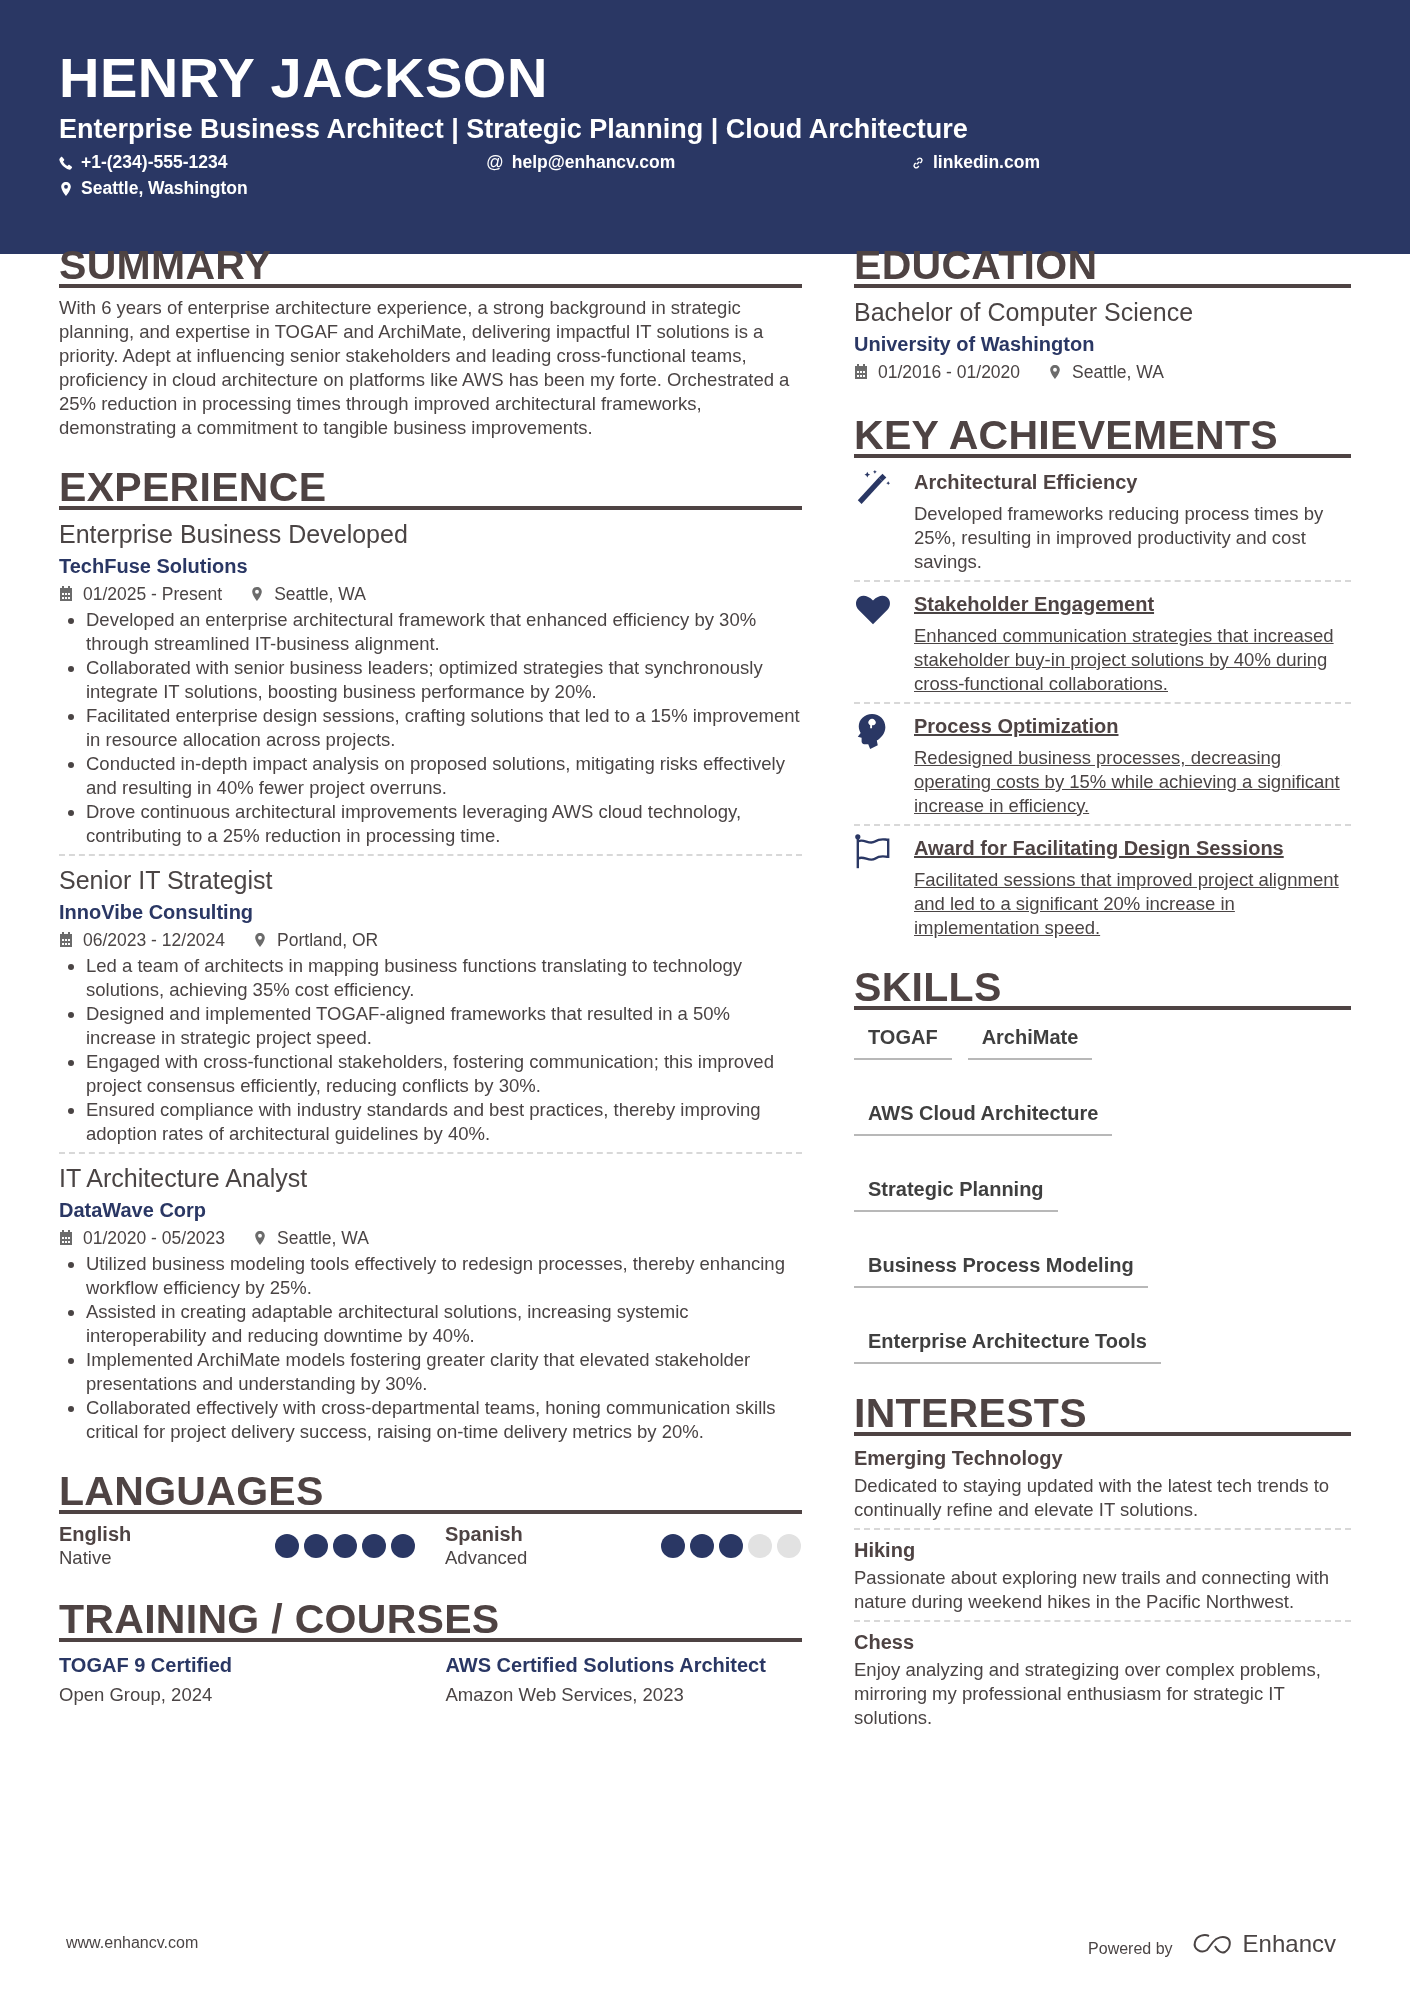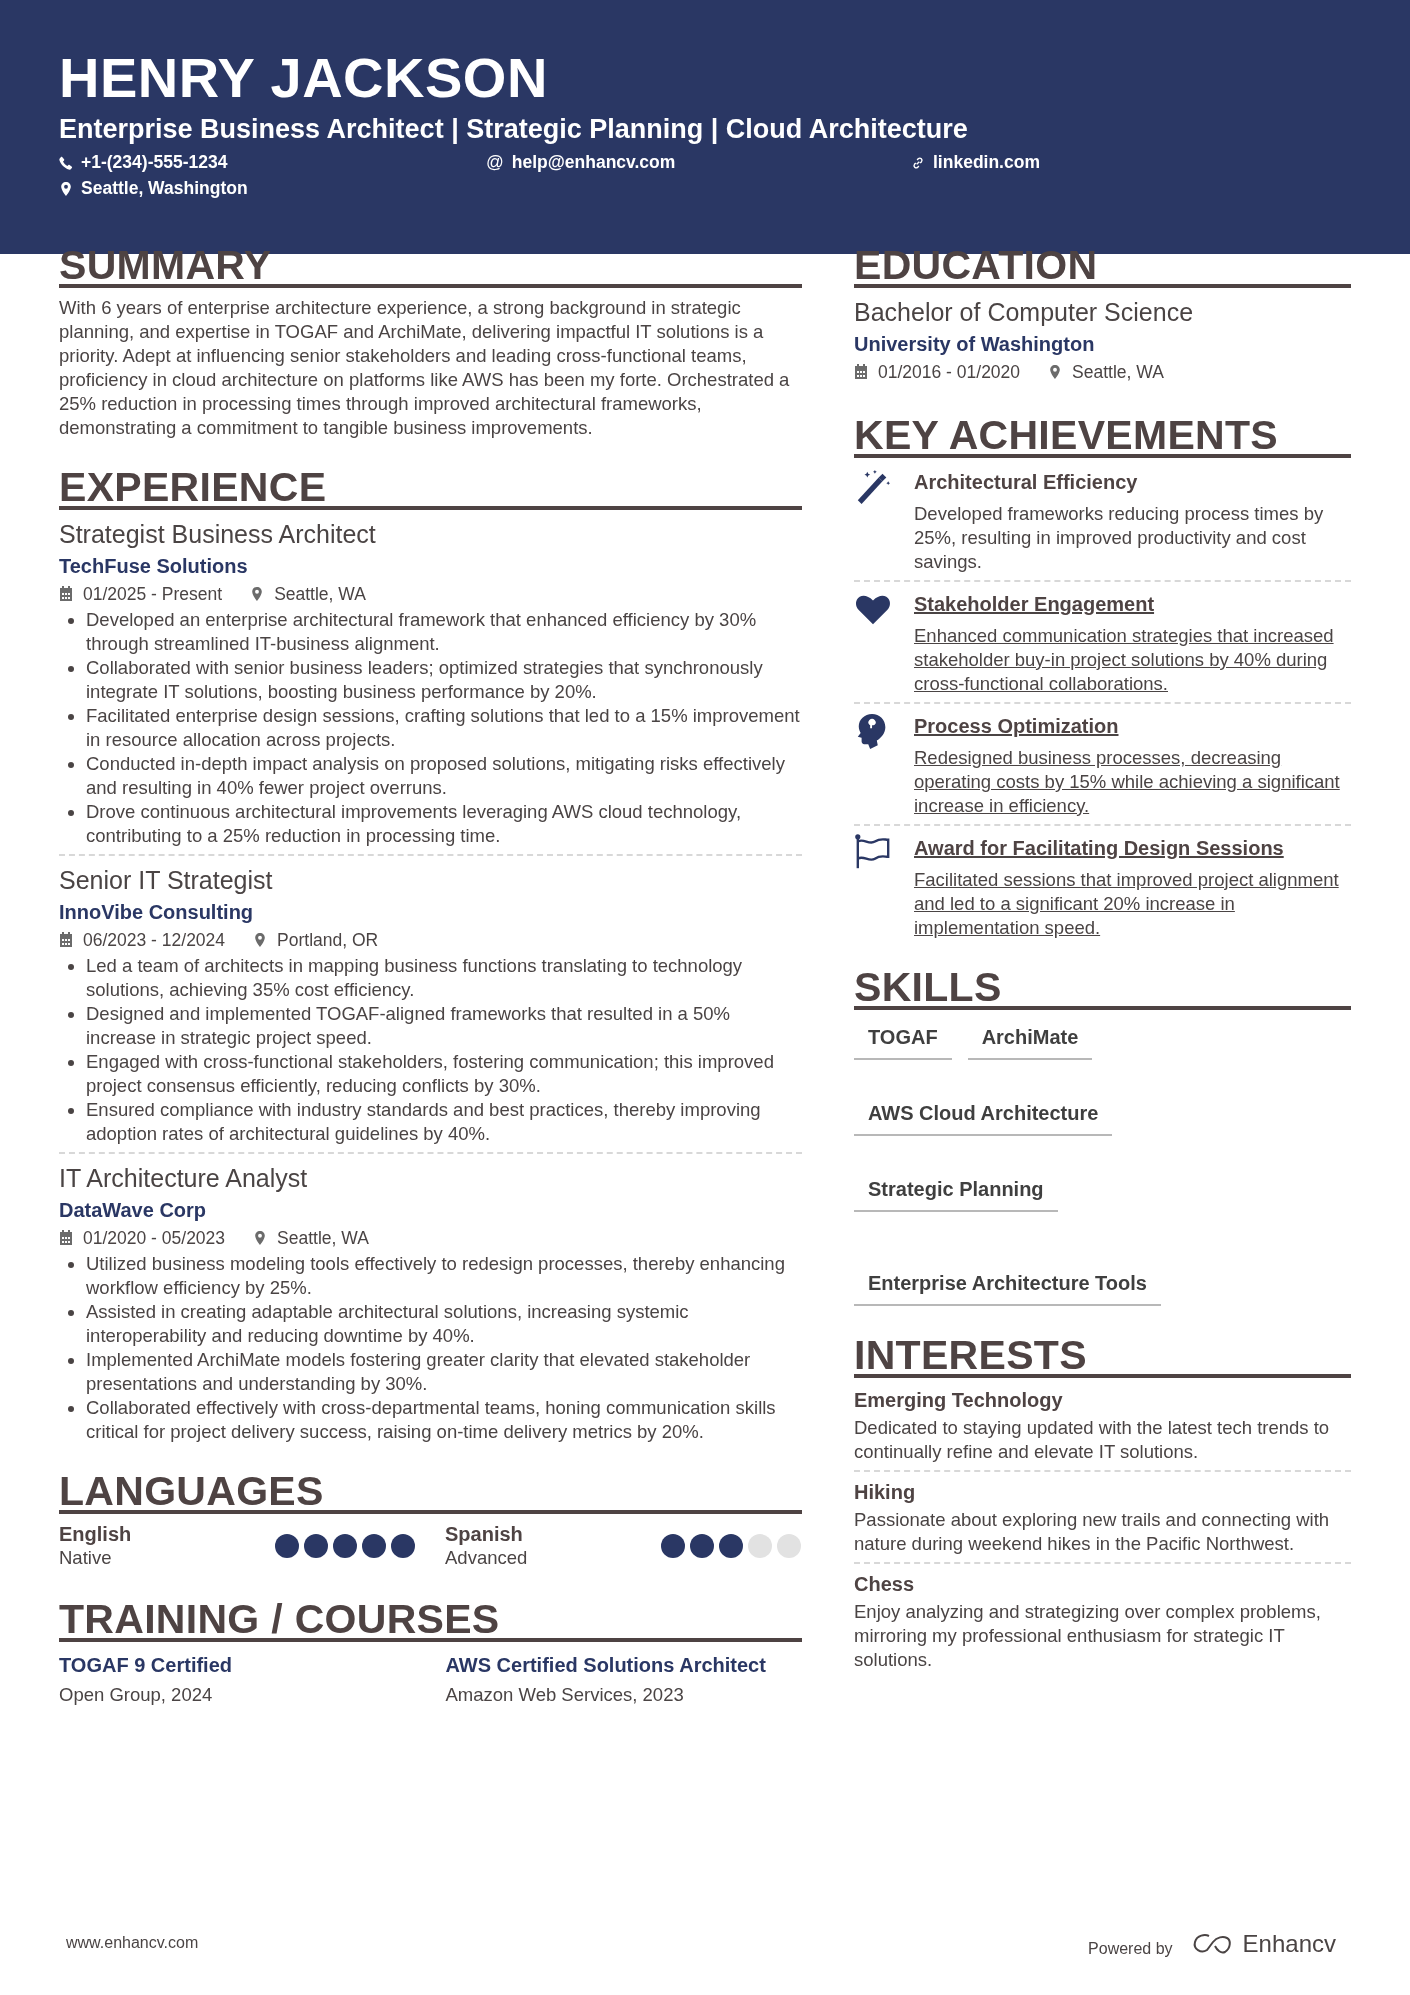--- a/index.html
+++ b/index.html
@@ -122,21 +122,21 @@
 
   <section>
     <h2 class="section-title">SUMMARY</h2>
     <p class="body-text">With 6 years of enterprise architecture experience, a strong background in strategic planning, and expertise in TOGAF and ArchiMate, delivering impactful IT solutions is a priority. Adept at influencing senior stakeholders and leading cross-functional teams, proficiency in cloud architecture on platforms like AWS has been my forte. Orchestrated a 25% reduction in processing times through improved architectural frameworks, demonstrating a commitment to tangible business improvements.</p>
   </section>
 
   <section style="margin-top:28px;">
     <h2 class="section-title">EXPERIENCE</h2>
 
     <div class="job">
-      <div class="job-title">Strategist Business Architect</div>
+      <div class="job-title">Enterprise Business Developed</div>
       <div class="company">TechFuse Solutions</div>
       <div class="meta">
         <svg viewBox="0 0 14 16">
             <path d="M1 4h12v11H1zM1 2h12v2H1zM3 0h2v3H3zM9 0h2v3H9z"></path>
             <path fill="#fff" d="M3 7h2v2H3zM6 7h2v2H6zM9 7h2v2H9zM3 11h2v2H3zM6 11h2v2H6zM9 11h2v2H9z"></path>
           </svg>
         <span>01/2025 - Present</span>
         <span class="loc">
           <svg viewBox="0 0 16 16">
               <path d="M8 0C4.7 0 2.5 2.4 2.5 5.4 2.5 9.2 8 16 8 16s5.5-6.8 5.5-10.6C13.5 2.4 11.3 0 8 0zm0 7.6a2.2 2.2 0 110-4.4 2.2 2.2 0 010 4.4z"></path>
@@ -329,20 +329,21 @@
   <section style="margin-top:22px;">
     <h2 class="section-title">SKILLS</h2>
     <div class="skills">
       <span class="skill">TOGAF</span>
       <span class="skill">ArchiMate</span>
       <span class="skill-break"></span>
       <span class="skill">AWS Cloud Architecture</span>
       <span class="skill-break"></span>
       <span class="skill">Strategic Planning</span>
       <span class="skill-break"></span>
+      <span class="skill">Business Process Modeling</span>
       <span class="skill-break"></span>
       <span class="skill">Enterprise Architecture Tools</span>
     </div>
   </section>
 
   <section style="margin-top:30px;">
     <h2 class="section-title" style="margin-bottom:4px;">INTERESTS</h2>
     <div class="interest">
       <div class="interest-title">Emerging Technology</div>
       <div class="interest-desc">Dedicated to staying updated with the latest tech trends to continually refine and elevate IT solutions.</div>

